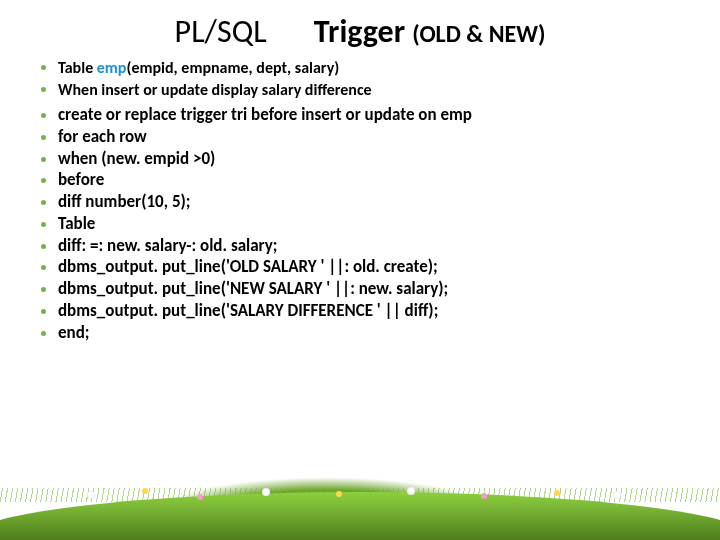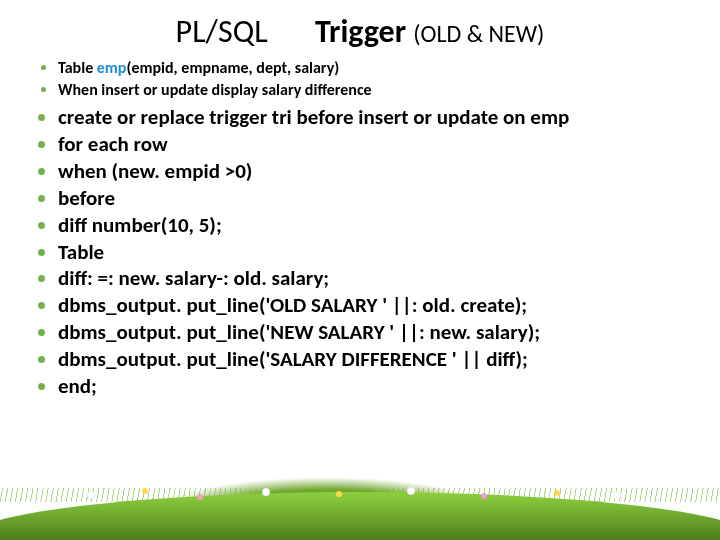--- a/index.html
+++ b/index.html
@@ -19,40 +19,40 @@
   }
   .title {
     text-align: center;
     font-size: 32px;
     font-weight: bold;
     color: #000;
     margin-bottom: 6px;
   }
   .title .bold1 { font-weight: 400; }
   .title .bold2 { font-weight: 700; margin-left: 40px; }
-  .title .parens { font-size: 24px; font-weight: 400; }
+  .title .parens { font-size: 24px; font-weight: 700; }
   .intro-list {
     list-style: disc;
     padding-left: 34px;
     margin-bottom: 4px;
   }
   .intro-list li {
     font-size: 16px;
     font-weight: 700;
     color: #000;
     line-height: 1.35;
   }
   .intro-list li .emp { color: #1f8fd6; }
   .intro-list li::marker { color: #76b04c; }
   .code-list {
     list-style: disc;
     padding-left: 34px;
   }
   .code-list li {
-    font-size: 21px;
+    font-size: 17px;
     font-weight: 700;
     color: #000;
     line-height: 1.28;
   }
   .code-list li::marker { color: #76b04c; }
   .ground {
     position: absolute;
     left: 0; right: 0; bottom: 0;
     height: 120px;
     pointer-events: none;

